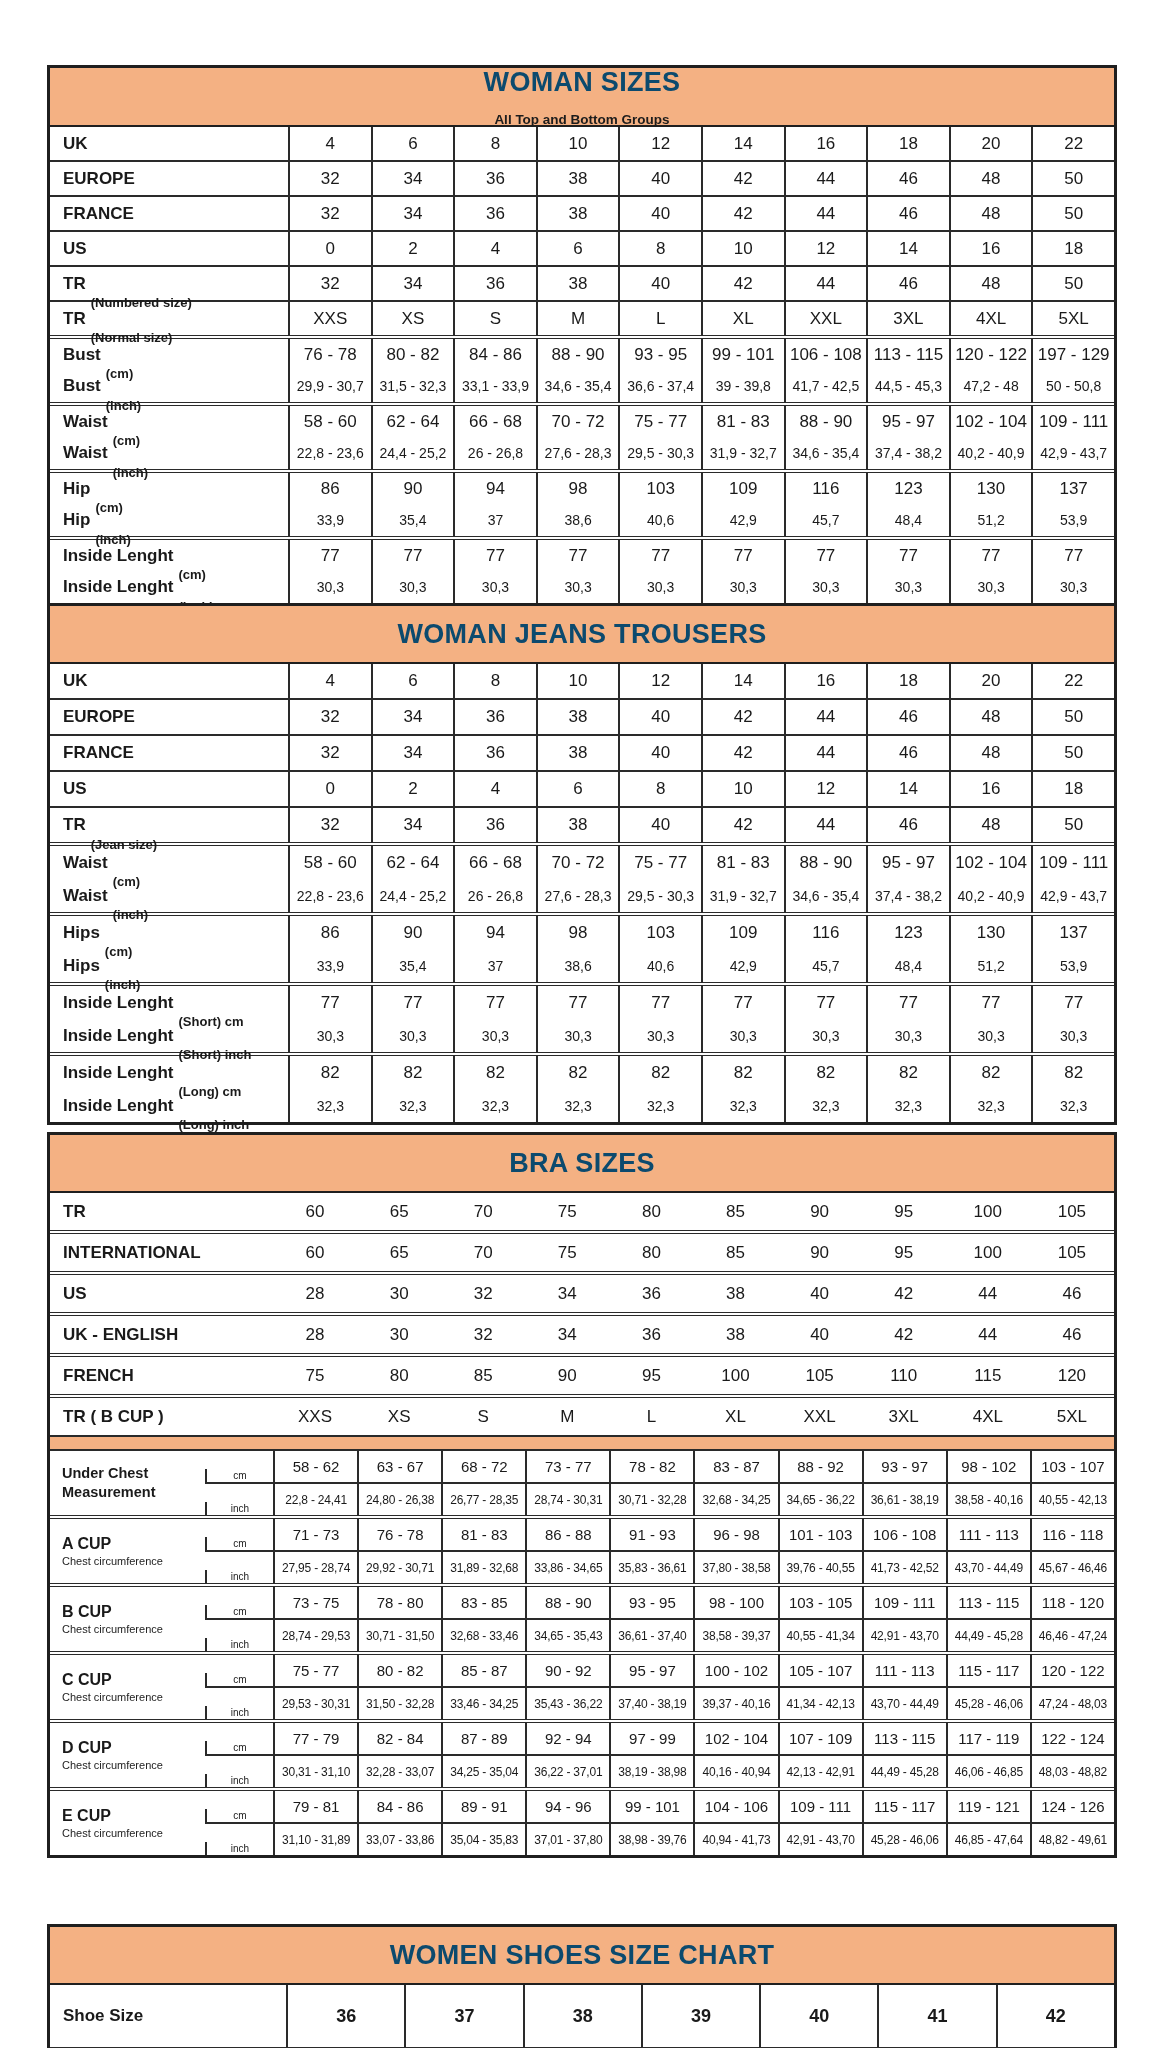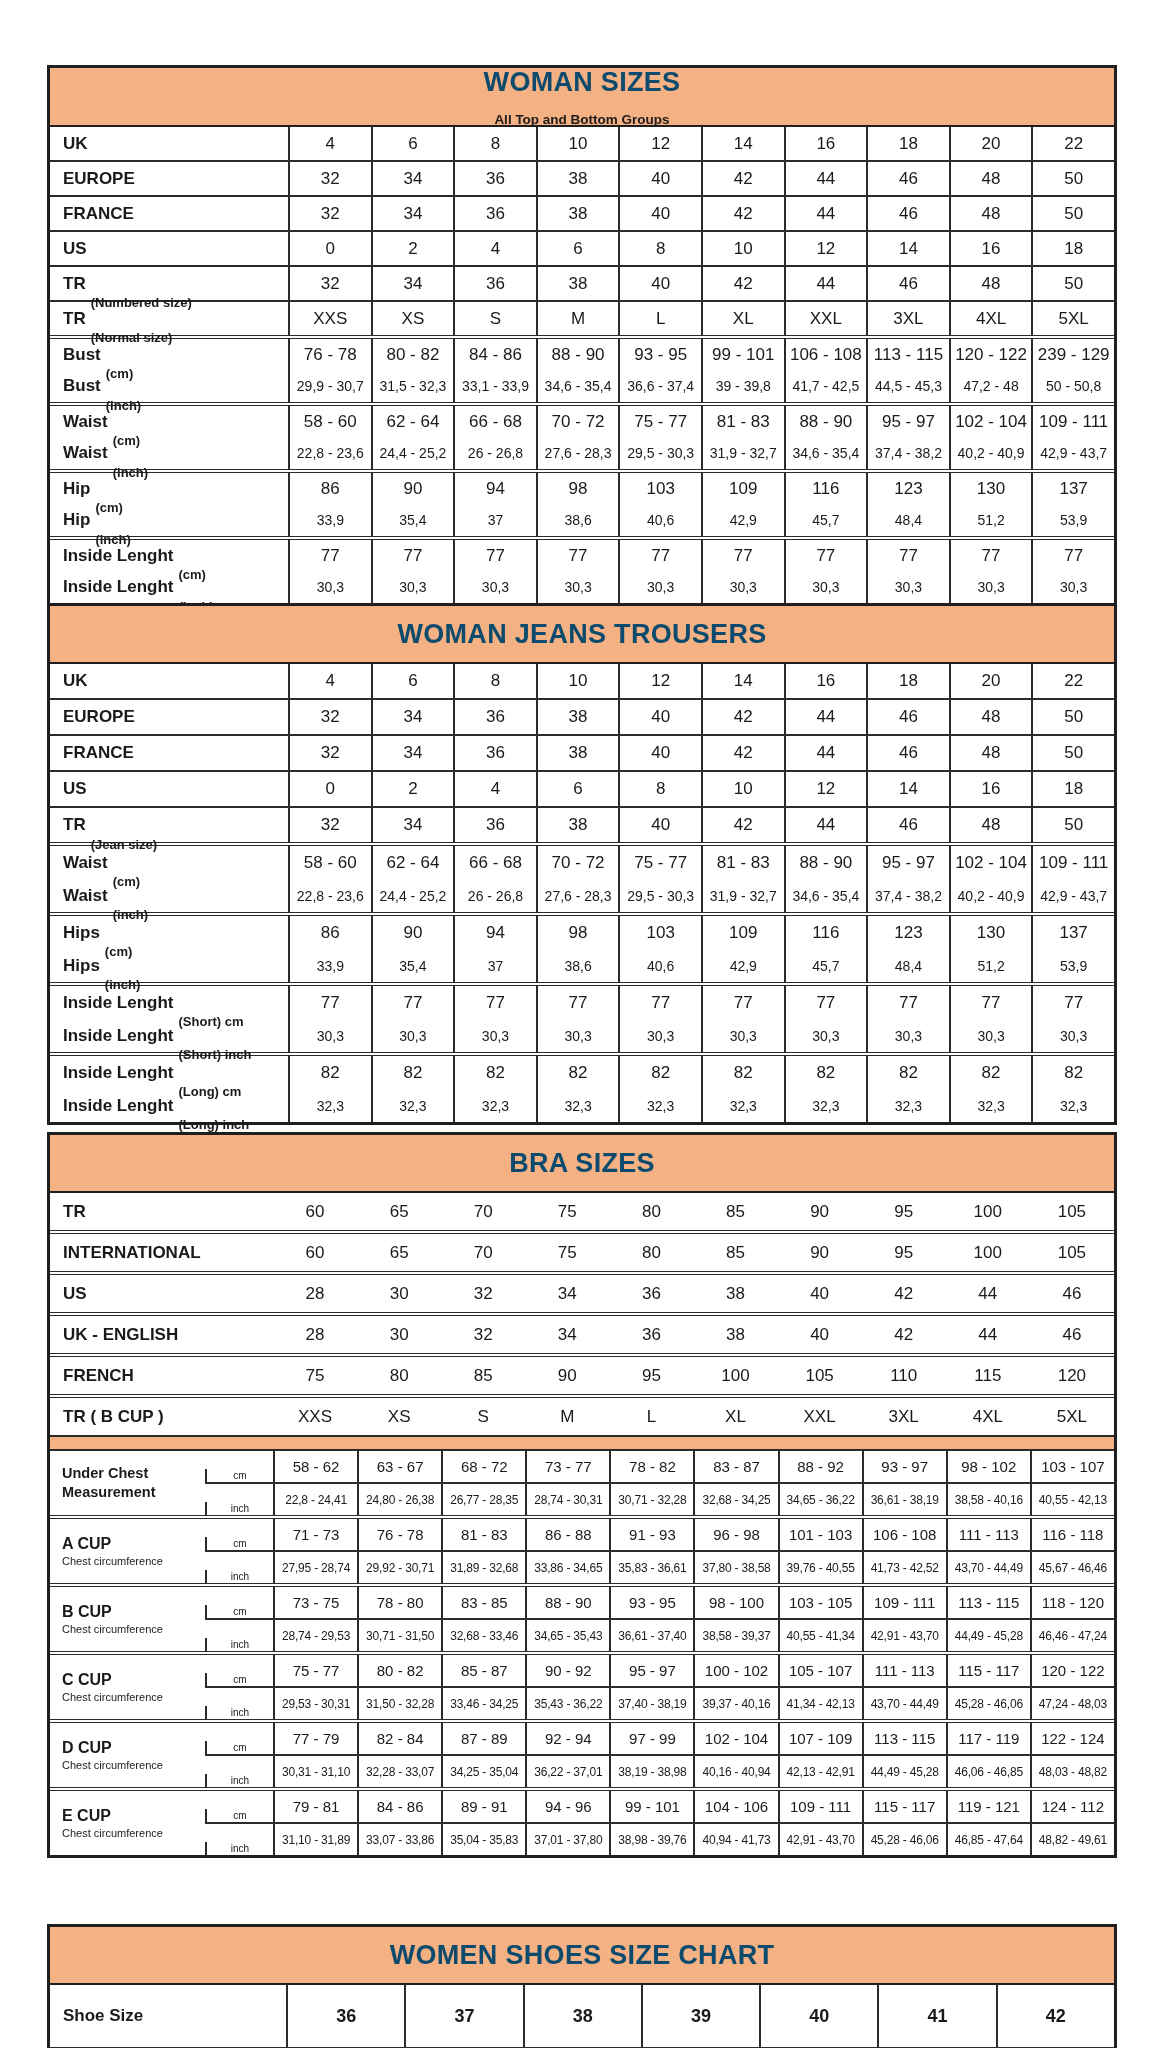--- a/index.html
+++ b/index.html
@@ -170,21 +170,21 @@
           </div>
           <div class="c v vb">76 - 78</div>
           <div class="c v vb">80 - 82</div>
           <div class="c v vb">84 - 86</div>
           <div class="c v vb">88 - 90</div>
           <div class="c v vb">93 - 95</div>
           <div class="c v vb">99 - 101</div>
           <div class="c v vb">106 - 108</div>
           <div class="c v vb">113 - 115</div>
           <div class="c v vb">120 - 122</div>
-          <div class="c v vb">239 - 129</div>
+          <div class="c v vb">197 - 129</div>
         </div>
         <div class="r pr in">
           <div class="c lab">
             <div class="lm">Bust</div>
             <div class="ln">(inch)</div>
           </div>
           <div class="c v vb">29,9 - 30,7</div>
           <div class="c v vb">31,5 - 32,3</div>
           <div class="c v vb">33,1 - 33,9</div>
           <div class="c v vb">34,6 - 35,4</div>
@@ -783,21 +783,21 @@
               <div class="c unit vb">cm</div>
               <div class="c v vb">79 - 81</div>
               <div class="c v vb">84 - 86</div>
               <div class="c v vb">89 - 91</div>
               <div class="c v vb">94 - 96</div>
               <div class="c v vb">99 - 101</div>
               <div class="c v vb">104 - 106</div>
               <div class="c v vb">109 - 111</div>
               <div class="c v vb">115 - 117</div>
               <div class="c v vb">119 - 121</div>
-              <div class="c v vb">124 - 112</div>
+              <div class="c v vb">124 - 126</div>
             </div>
             <div class="r cupr in bt1">
               <div class="c unit vb">inch</div>
               <div class="c v vb">31,10 - 31,89</div>
               <div class="c v vb">33,07 - 33,86</div>
               <div class="c v vb">35,04 - 35,83</div>
               <div class="c v vb">37,01 - 37,80</div>
               <div class="c v vb">38,98 - 39,76</div>
               <div class="c v vb">40,94 - 41,73</div>
               <div class="c v vb">42,91 - 43,70</div>

